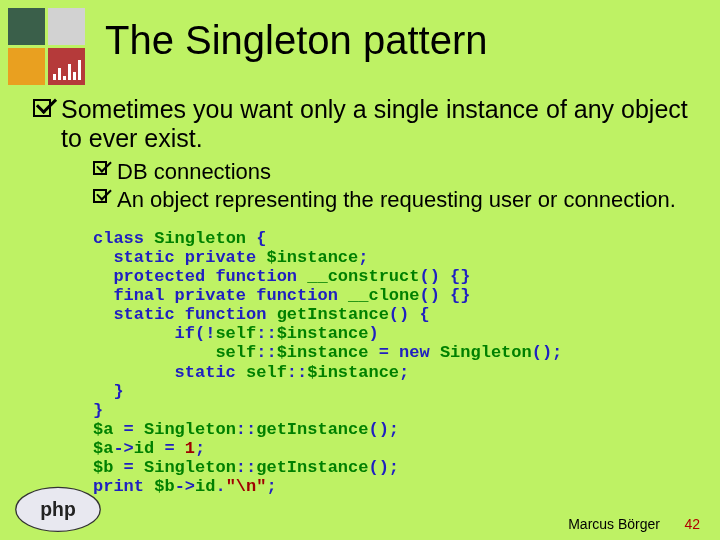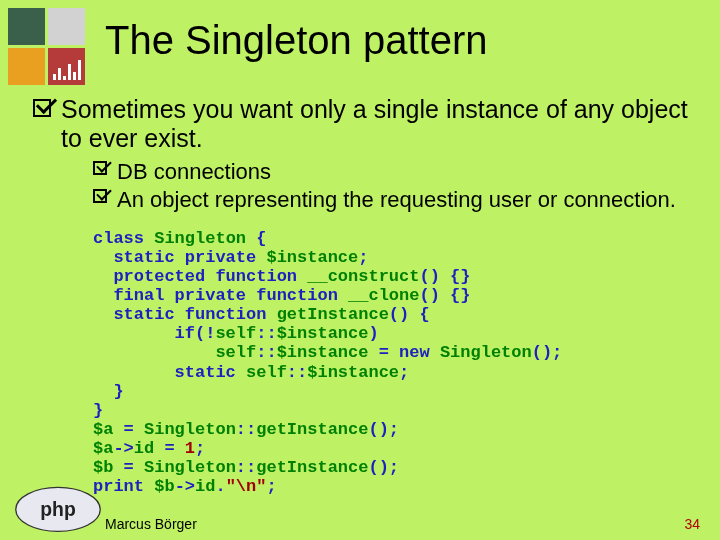--- a/index.html
+++ b/index.html
@@ -34,21 +34,21 @@
 
   .sub-block { margin-left: 60px; margin-top: 6px; }
   .sub-point { display: flex; align-items: flex-start; font-size: 22px; line-height: 1.2; margin-bottom: 2px; }
   .sub-point .check { margin-top: 2px; }
 
   .code-block { margin-left: 60px; margin-top: 16px; font-family: "Courier New", monospace; font-size: 17px; line-height: 1.12; font-weight: bold; color: #000; white-space: pre; }
   .kw-blue  { color: #2020c0; text-align: right; }
   .kw-green { color: #008000; }
   .kw-red   { color: #a00000; }
 
-  .footer { position: absolute; bottom: 8px; left: 105px; right: 20px; display: flex; justify-content: space-between; font-size: 14px; color: #000; }
+  .footer { position: absolute; bottom: 8px; left: 105px; right: 20px; display: flex; justify-content: flex-end; font-size: 14px; color: #000; }
   .footer .slideno { color: #b00000; font-weight: normal; width: 40px; text-align: right; }
 
   .php-logo { position: absolute; bottom: 6px; left: 14px; width: 88px; height: 50px; }
   .php-logo svg { width: 100%; height: 100%; }
 </style>
 </head>
 <body>
 
 <div class="slide">
 
@@ -99,21 +99,21 @@
 <span class="kw-blue">  }</span>
 <span class="kw-blue">}</span>
 <span class="kw-green">$a </span><span class="kw-blue">= </span><span class="kw-green">Singleton</span><span class="kw-blue">::</span><span class="kw-green">getInstance</span><span class="kw-blue">();</span>
 <span class="kw-green">$a</span><span class="kw-blue">-&gt;</span><span class="kw-green">id </span><span class="kw-blue">= </span><span class="kw-red">1</span><span class="kw-blue">;</span>
 <span class="kw-green">$b </span><span class="kw-blue">= </span><span class="kw-green">Singleton</span><span class="kw-blue">::</span><span class="kw-green">getInstance</span><span class="kw-blue">();</span>
 <span class="kw-blue">print </span><span class="kw-green">$b</span><span class="kw-blue">-&gt;</span><span class="kw-green">id</span><span class="kw-blue">.</span><span class="kw-red">"\n"</span><span class="kw-blue">;</span></div>
   </div>
 
   <div class="footer">
     <span>Marcus Börger</span>
-    <span class="slideno">34</span>
+    <span class="slideno">42</span>
   </div>
 
   <div class="php-logo">
     <svg viewBox="0 0 100 55">
       <ellipse cx="50" cy="28" rx="48" ry="25" fill="#e8e8f0" stroke="#333" stroke-width="1.5"></ellipse>
       <text x="50" y="36" text-anchor="middle" font-family="Arial Black, Arial" font-weight="900" font-size="22" fill="#222">php</text>
     </svg>
   </div>
 
 </div>

